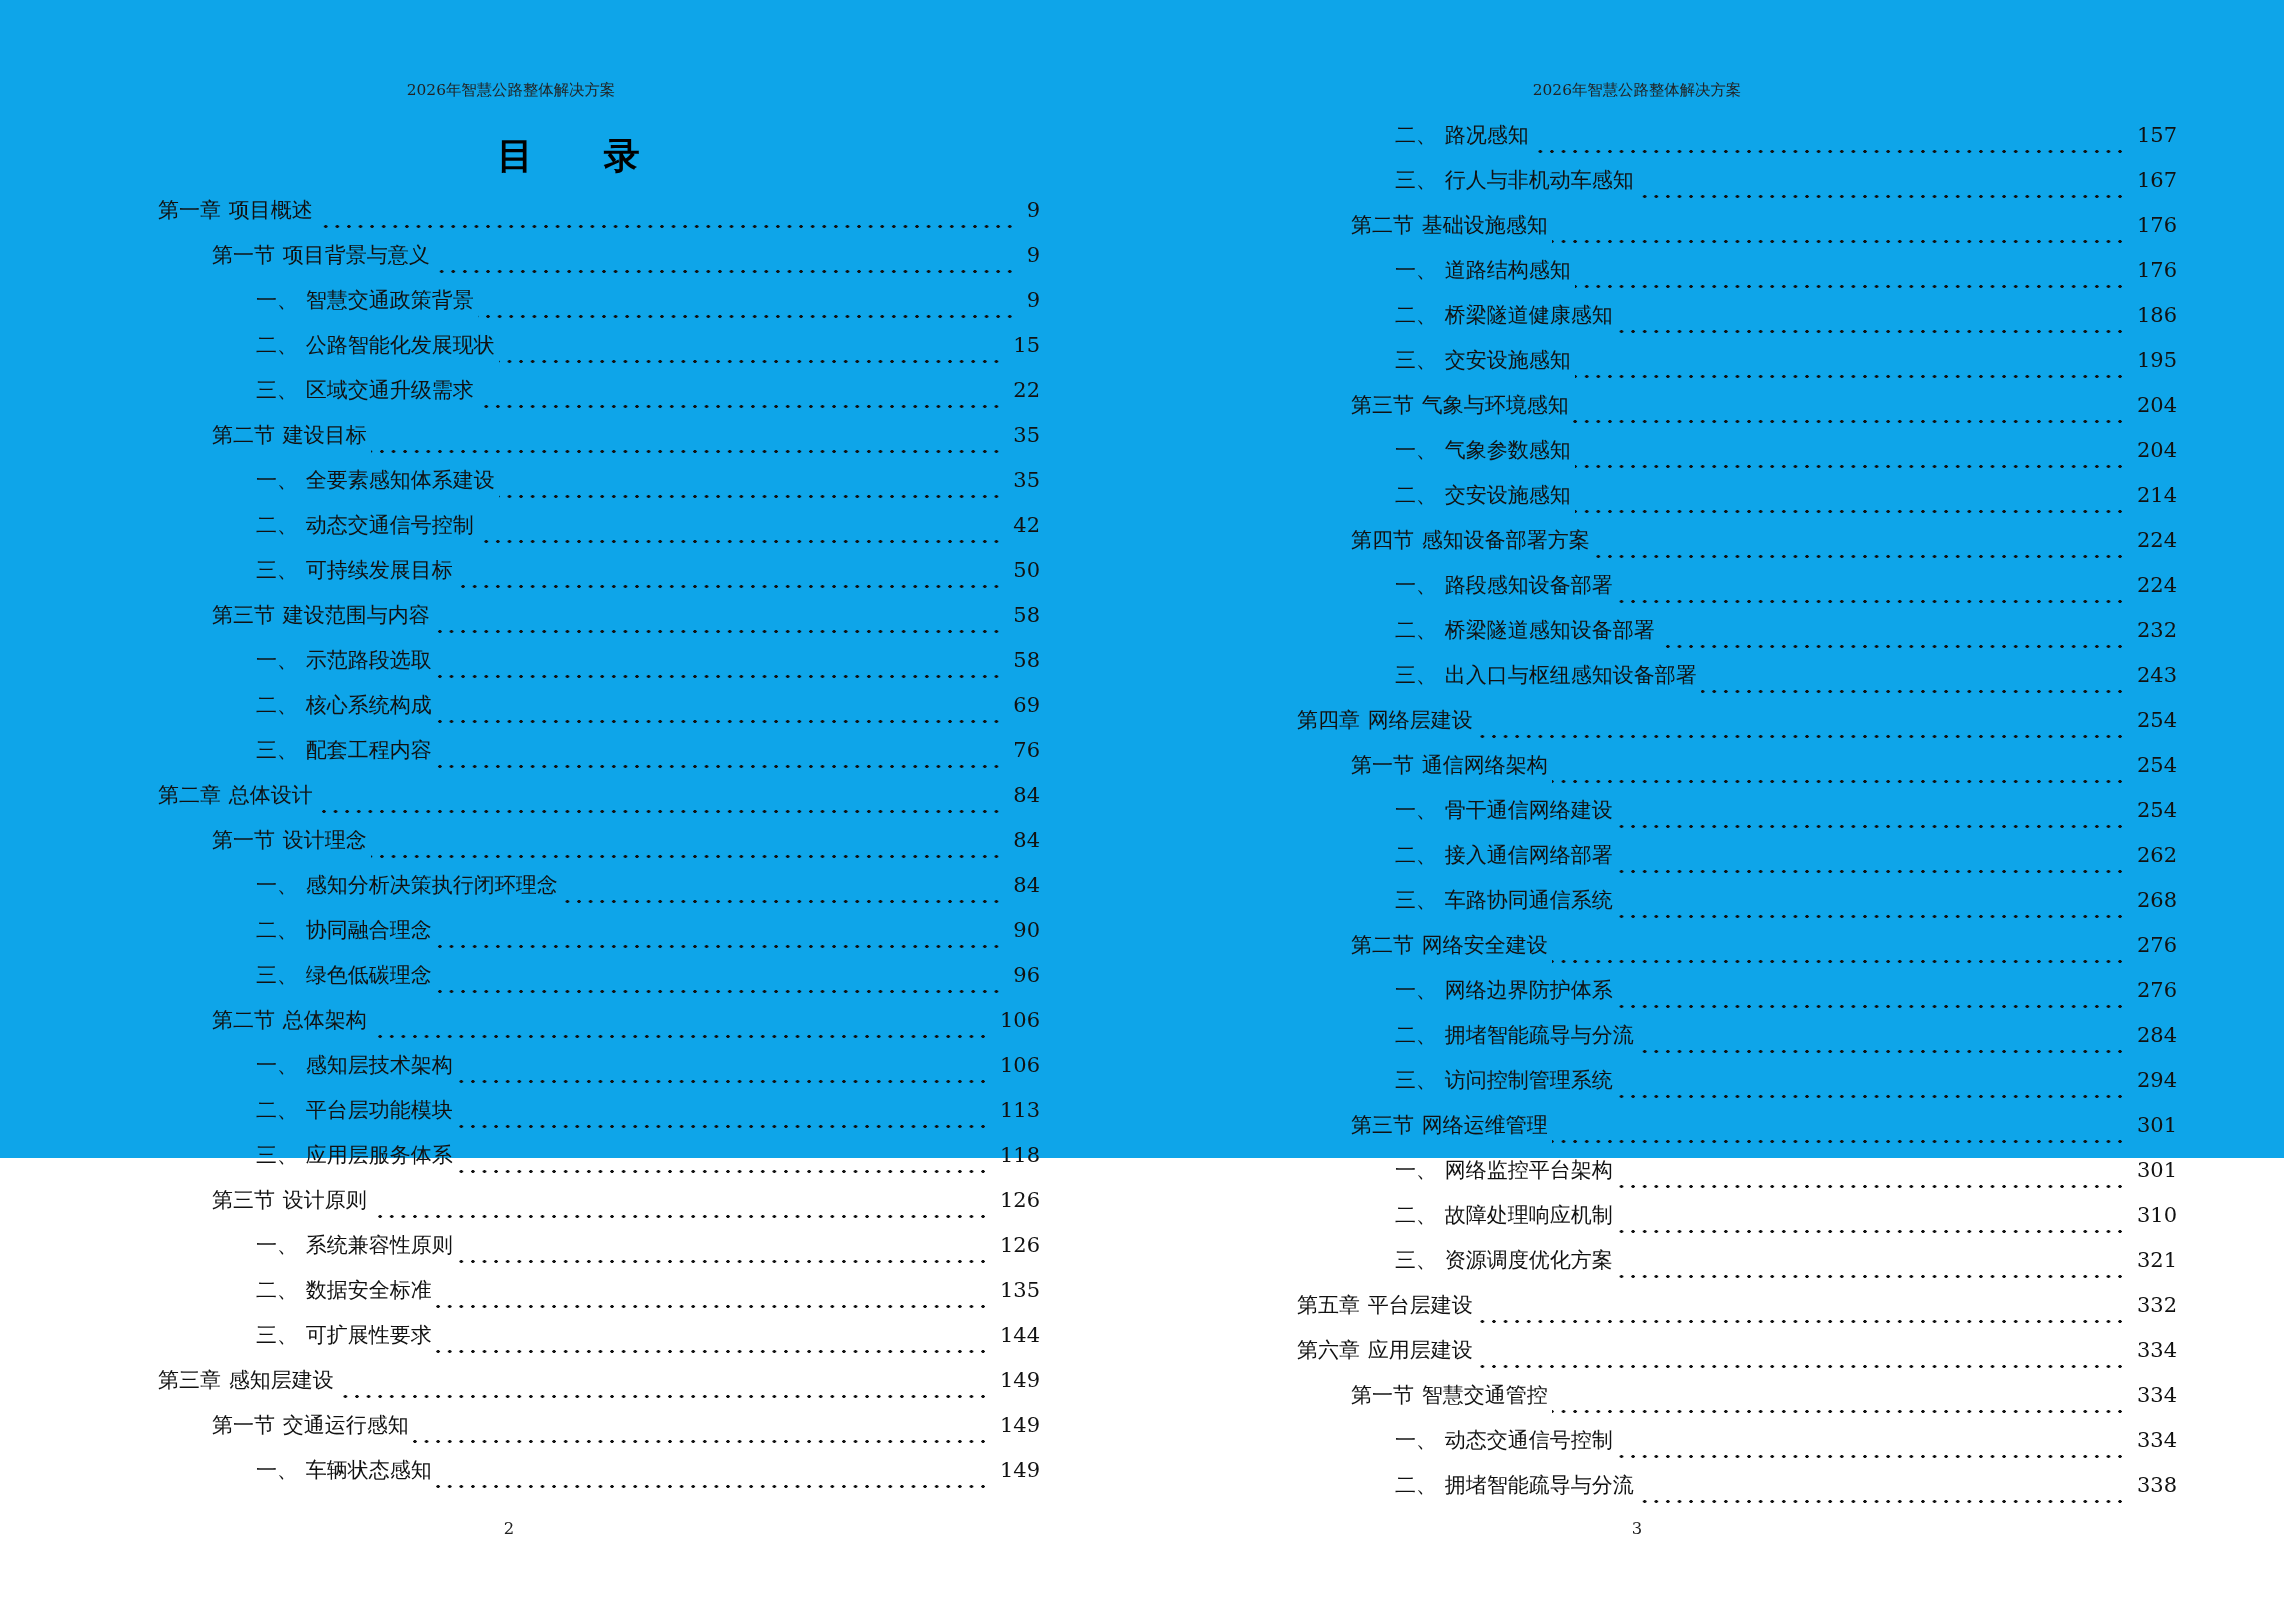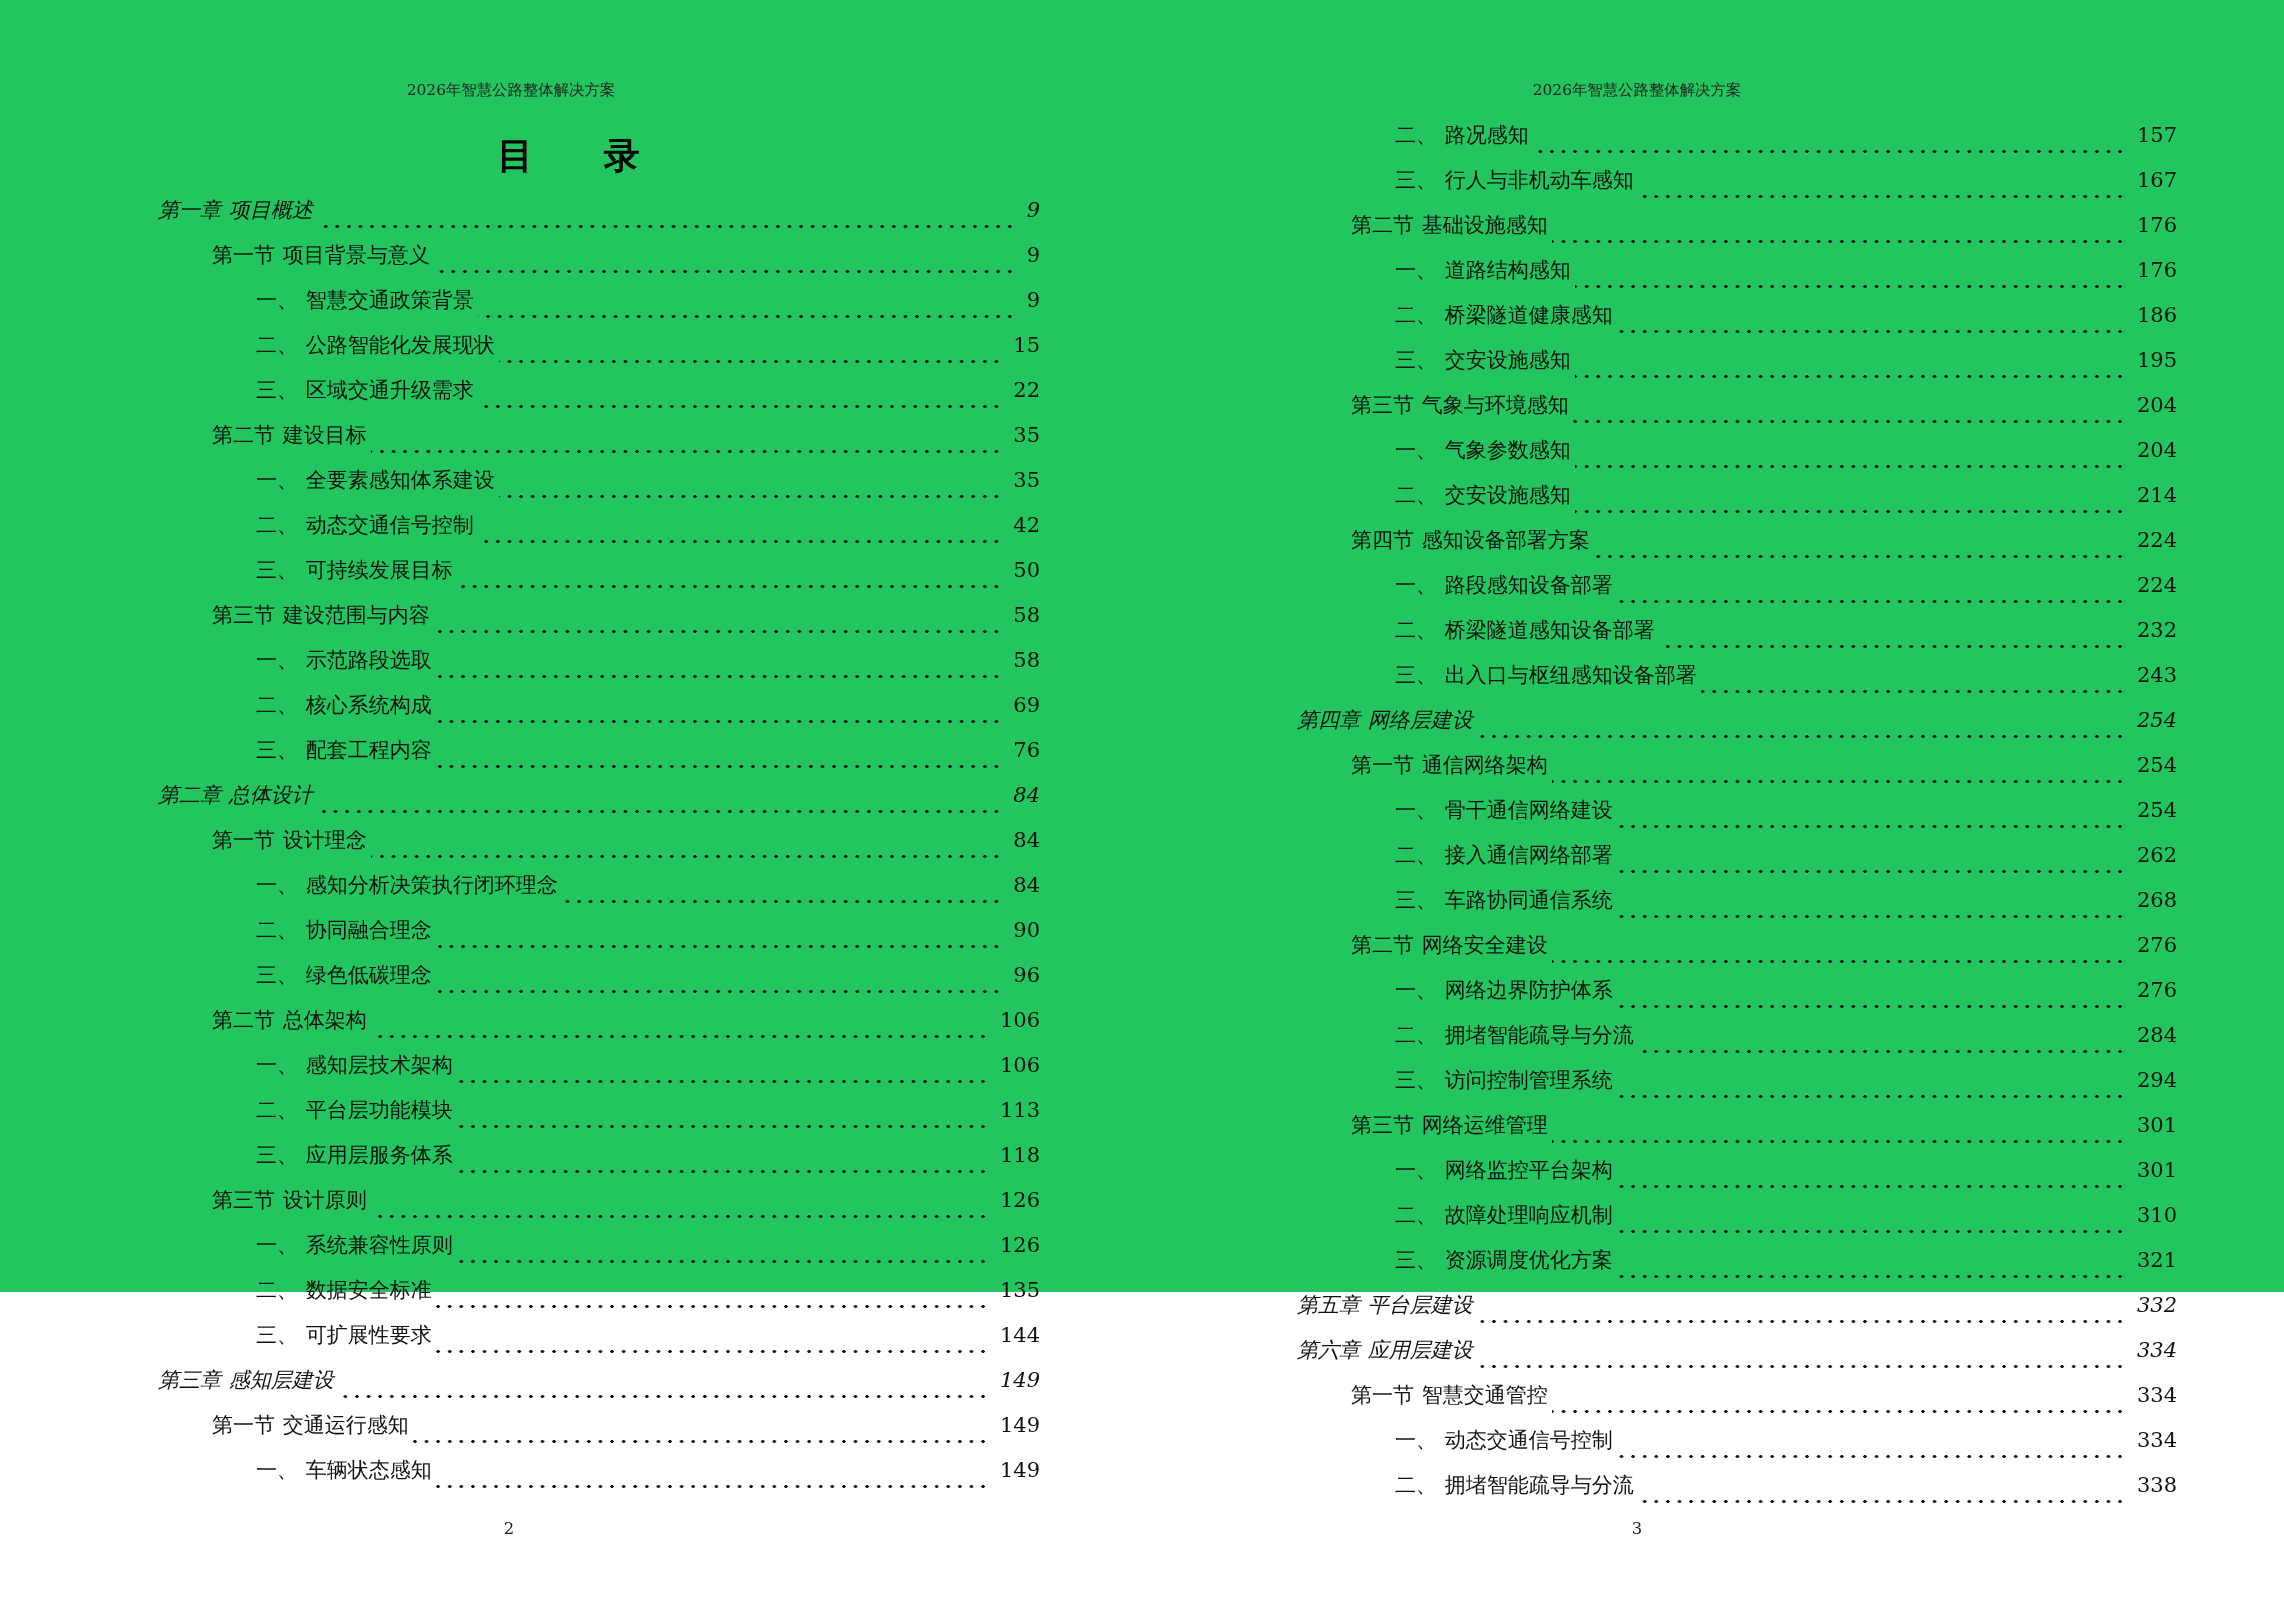--- a/index.html
+++ b/index.html
@@ -1,21 +1,21 @@
 <!DOCTYPE html>
 <html style="font-size:7.7px"><head>
 <meta charset="utf-8">
 <style>
   html, body { margin: 0; padding: 0; background: #ffffff; }
   body {
     width: 2284px; height: 1622px; position: relative; overflow: hidden;
     font-family: "DejaVu Serif", "Liberation Serif", serif; color: #111111;
   }
   .page {
-    position: absolute; top: 0; height: 1292px; width: 1142px; background: #22c55e;
+    position: absolute; top: 0; height: 1158px; width: 1142px; background: #0ea5e9;
   }
   .page.left { left: 0; }
   .page.right { left: 1142px; }
   .running-header {
     position: absolute; top: 81px; left: 0; width: 100%;
     text-align: center; font-size: 15.4px; line-height: 19px; color: #222222;
   }
   .page.left .running-header { left: -60px; }
   .page.right .running-header { left: -76px; }
   .toc-title {
@@ -23,21 +23,21 @@
     text-align: center; font-size: 36px; line-height: 46px; font-weight: bold;
     letter-spacing: 29px; color: #000000;
   }
   .toc-list { position: absolute; margin: 0; padding: 0; list-style: none; }
   .page.left .toc-list { top: 197px; left: 158px; width: 882px; }
   .page.right .toc-list { top: 122px; left: 155px; width: 880px; }
   .toc-row {
     display: flex; align-items: baseline; height: 45px; line-height: 26px;
     font-size: 21px; white-space: nowrap; cursor: pointer;
   }
-  .toc-row.lvl-1 { padding-left: 0; font-style: italic; }
+  .toc-row.lvl-1 { padding-left: 0; }
   .toc-row.lvl-2 { padding-left: 54px; }
   .toc-row.lvl-3 { padding-left: 98px; }
   .toc-num { flex: 0 0 auto; }
   .toc-label { flex: 0 0 auto; padding-left: 7.7px; }
   .toc-leader {
     flex: 1 1 auto; margin: 0 10.6px 0 4.8px; height: 4.8px; align-self: center;
     position: relative; top: 6.7px;
     background-image: radial-gradient(circle, #111111 1.5px, transparent 1.8px);
     background-size: 11.6px 4.8px; background-repeat: repeat-x; background-position: right center;
   }

